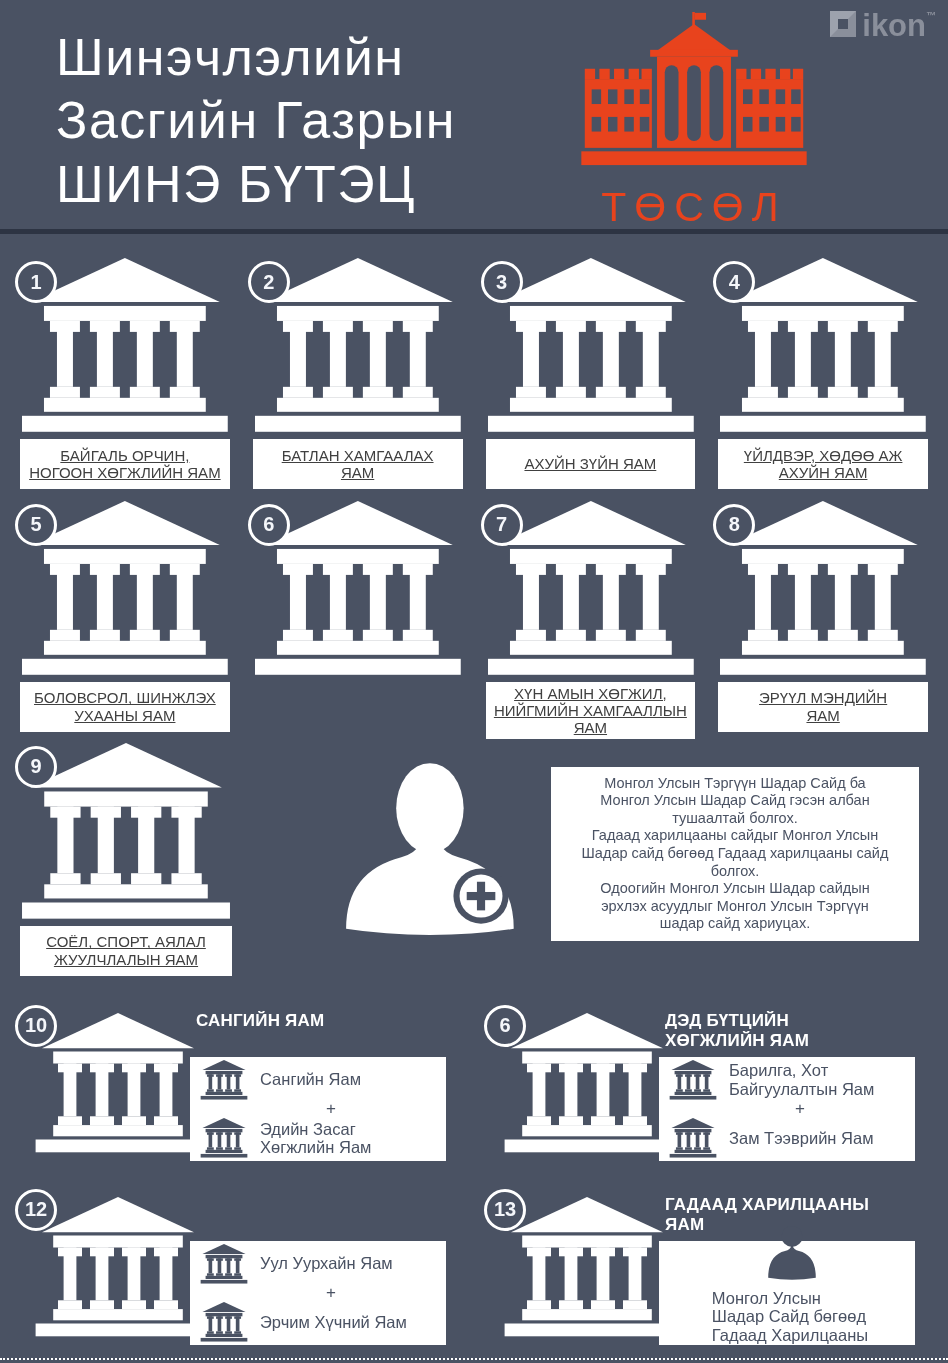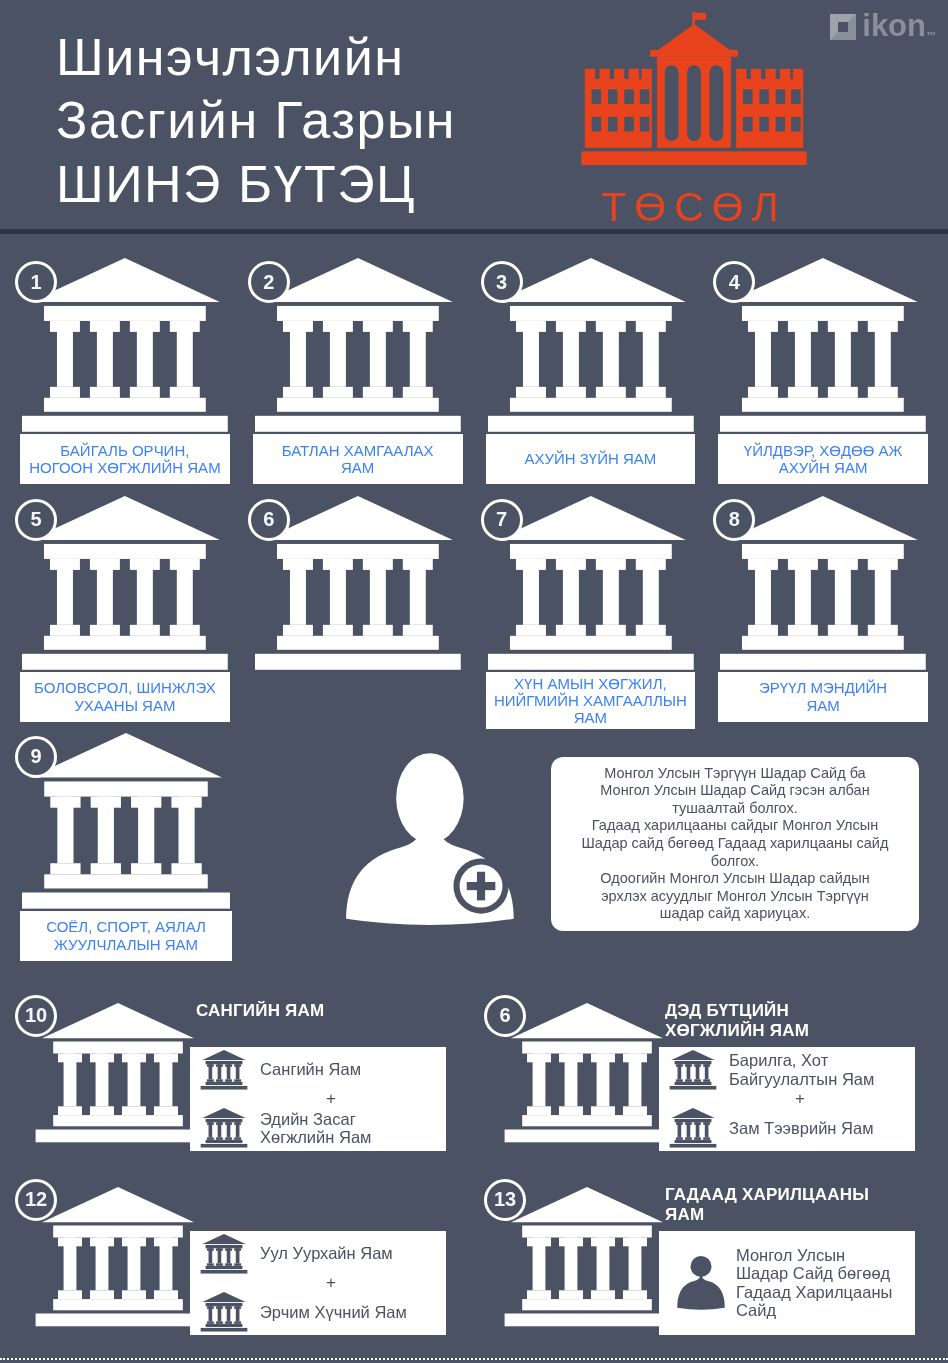--- a/index.html
+++ b/index.html
@@ -15,51 +15,51 @@
     position:absolute; left:56px; top:26px; color:#fff;
     font-size:52px; line-height:1.22; letter-spacing:1.5px;
     white-space:pre-line; font-weight:400;
   }
   .wh-svg { position:absolute; left:566px; top:12px; width:256px; height:172px; }
   .tosol {
     position:absolute; left:556px; top:184px; width:276px; text-align:center;
     color:#e8431d; font-size:41px; letter-spacing:8px; font-weight:400;
   }
   .logo {
-    position:absolute; right:12px; top:10px; display:flex; align-items:flex-end;
+    position:absolute; right:12px; top:10px; display:flex; align-items:flex-start;
     color:#8a8f9b; font-weight:bold; font-size:31px; line-height:1;
   }
   .logo-icon { width:28px; height:28px; margin-right:5px; }
   .logo .tm { font-size:10px; margin-top:1px; }
   
   .grid4 {
     display:grid; grid-template-columns:repeat(4, 1fr);
     column-gap:23px; row-gap:12px; padding:0 20px; margin-top:24px;
   }
   .m-cell { position:relative; }
   .badge {
     position:absolute; top:3px; left:-5px; width:36px; height:36px;
     border:3px solid #fff; border-radius:50%; background:#4a5263;
     color:#f4f6fa; font-size:20px; font-weight:bold;
     display:flex; align-items:center; justify-content:center; z-index:2;
   }
   .bldg-big { display:block; width:100%; height:auto; fill:#fff; }
   .m-label {
-    background:#fff; color:#3b82f6; min-height:44px;
+    margin-top:5px; background:#fff; color:#404040; min-height:44px;
     display:flex; align-items:center; justify-content:center; text-align:center;
-    font-size:15px; line-height:1.14; white-space:pre-line; padding:3px 2px;
+    font-size:15px; line-height:1.14; white-space:pre-line; padding:3px 2px;text-decoration:underline;
   }
   
   .row3 { position:relative; height:246px; margin-top:4px; }
   .row3 .m-cell { position:absolute; left:20px; top:0; width:212px; }
   .person-big { position:absolute; left:342px; top:16px; width:184px; height:176px; }
   .note-box {
     position:absolute; left:551px; top:24px; width:368px; box-sizing:border-box;
     background:#fff; color:#4a5263; text-align:center;
-    font-size:14.5px; line-height:1.21; padding:8px 4px; white-space:pre-line;border-radius:12px;
+    font-size:14.5px; line-height:1.21; padding:8px 4px; white-space:pre-line;
   }
   
   .grid2 {
     display:grid; grid-template-columns:1fr 1fr;
     column-gap:30px; row-gap:2px; padding:0 20px; margin-top:10px;
   }
   .merged { position:relative; height:182px; }
   .merged .badge { top:6px; left:-5px; }
   .merged .bldg-big { position:absolute; left:14px; top:14px; width:168px; height:141px; }
   .merged-title {
@@ -68,21 +68,21 @@
   }
   .merged-box {
     position:absolute; left:170px; top:58px; width:256px; height:104px;
     box-sizing:border-box; background:#fff; color:#4a5263;
     display:flex; flex-direction:column; justify-content:center; padding:4px 4px 4px 10px;
   }
   .comp-row { display:flex; align-items:center; gap:12px; }
   .bldg-small { width:48px; height:40px; flex:none; fill:#4a5263; }
   .comp-label { font-size:16.5px; line-height:1.12; white-space:pre-line; }
   .plus-row { margin-left:56px; width:150px; text-align:center; font-size:17px; line-height:1.1; }
-  .minister-row { display:flex; align-items:center; gap:7px; }
+  .minister-row { display:flex; align-items:center; gap:7px;flex-direction:column; }
   .person-small { width:56px; height:59px; flex:none; fill:#4a5263; margin-left:4px; }
   .dotline { position:absolute; left:0; right:0; bottom:3px; border-top:2px dotted #ffffff; }
 </style>
 </head>
 <body>
 
 <div class="page">
 
   <svg width="0" height="0" style="position:absolute" aria-hidden="true">
     <defs>

